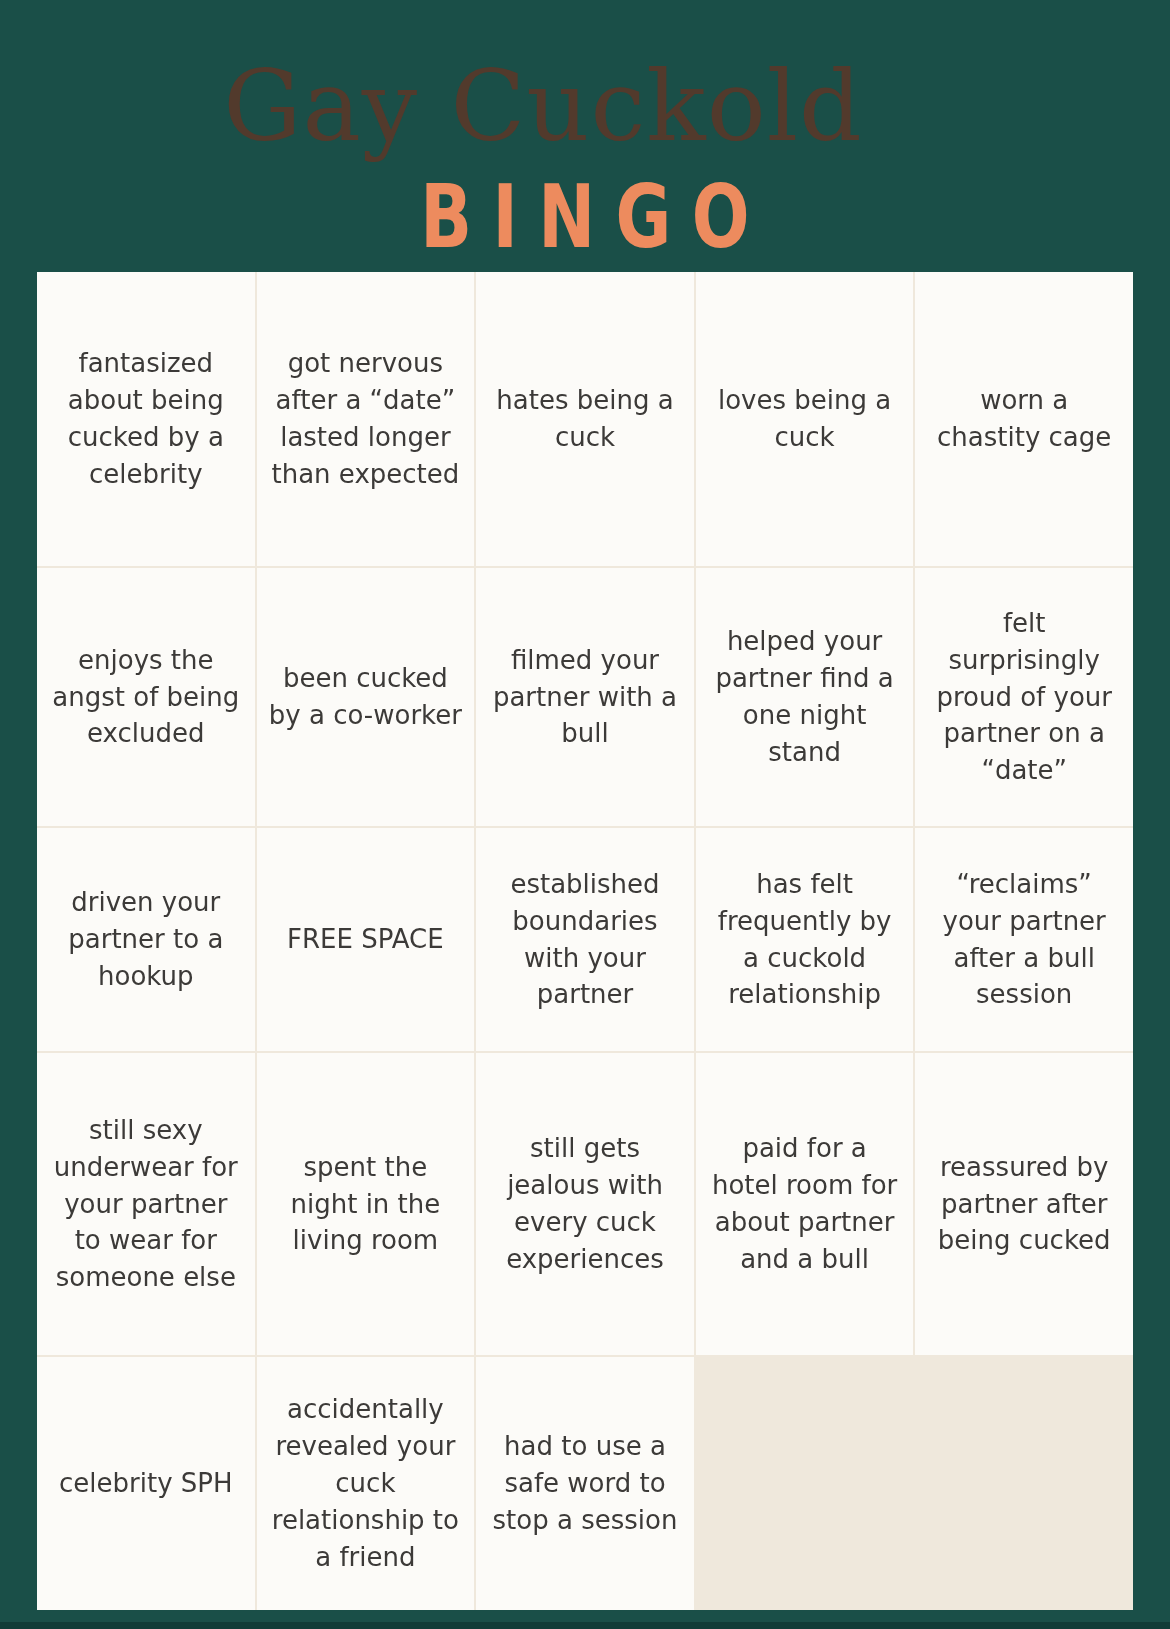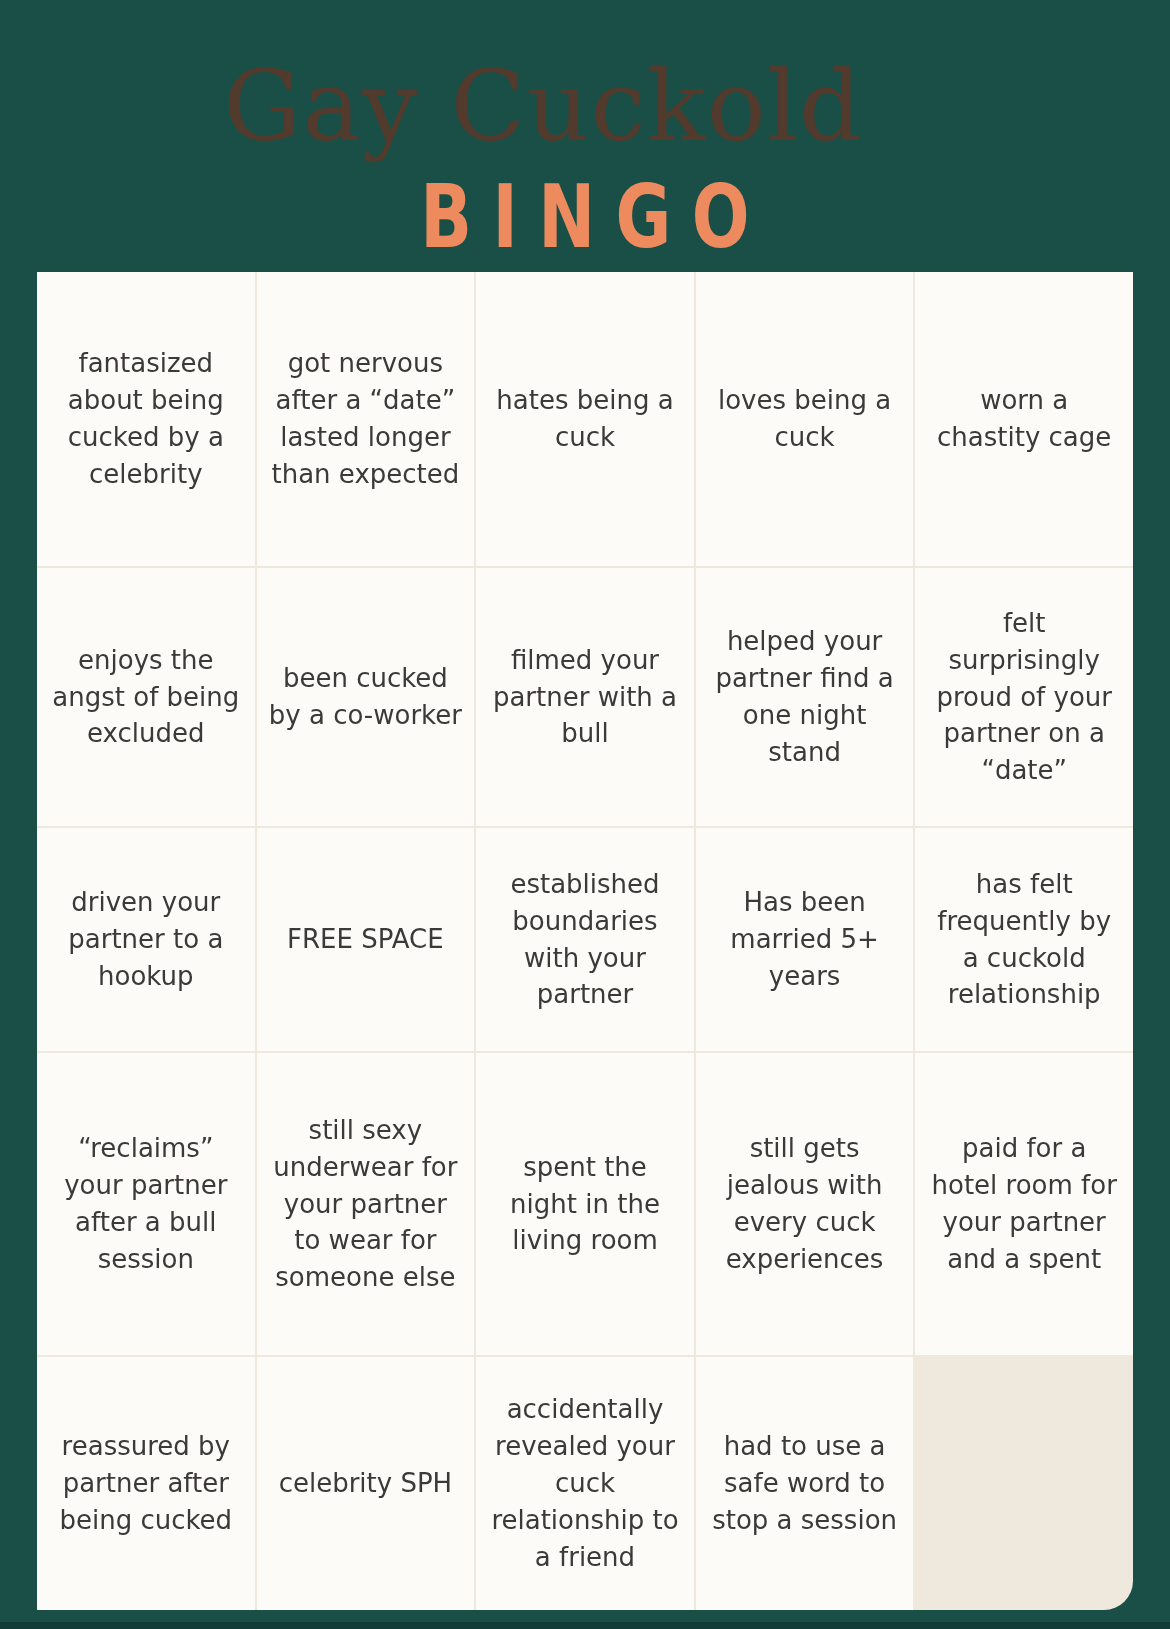--- a/index.html
+++ b/index.html
@@ -50,21 +50,20 @@
     position: absolute;
     left: 37px;
     top: 272px;
     width: 1096px;
     height: 1338px;
     display: grid;
     grid-template-columns: repeat(5, 1fr);
     grid-template-rows: 294px 258px 223px 302px 253px;
     gap: 2px;
     background: #efe8dc;
-    border-radius: 29px;
   }
   .cell {
     background: #fcfbf8;
     display: flex;
     align-items: center;
     justify-content: center;
     text-align: center;
     box-sizing: border-box;
     padding: 10px 12px;
     font-size: 26px;
@@ -99,29 +98,28 @@
 
     <div class="cell">enjoys the angst of being excluded</div>
     <div class="cell">been cucked by a co-worker</div>
     <div class="cell">filmed your partner with a bull</div>
     <div class="cell">helped your partner find a one night stand</div>
 
     <div class="cell">felt surprisingly proud of your partner on a “date”</div>
     <div class="cell">driven your partner to a hookup</div>
     <div class="cell">FREE SPACE</div>
     <div class="cell">established boundaries with your partner</div>
-    <div class="cell">Has been married 5+ years</div>
 
     <div class="cell">has felt frequently by a cuckold relationship</div>
     <div class="cell">“reclaims” your partner after a bull session</div>
     <div class="cell">still sexy underwear for your partner to wear for someone else</div>
     <div class="cell">spent the night in the living room</div>
     <div class="cell">still gets jealous with every cuck experiences</div>
 
-    <div class="cell">paid for a hotel room for your partner and a spent</div>
+    <div class="cell">paid for a hotel room for about partner and a bull</div>
     <div class="cell">reassured by partner after being cucked</div>
     <div class="cell">celebrity SPH</div>
     <div class="cell">accidentally revealed your cuck relationship to a friend</div>
     <div class="cell">had to use a safe word to stop a session</div>
   </div>
 
   <div class="bottom-edge"></div>
 </div>
 
 </body></html>

